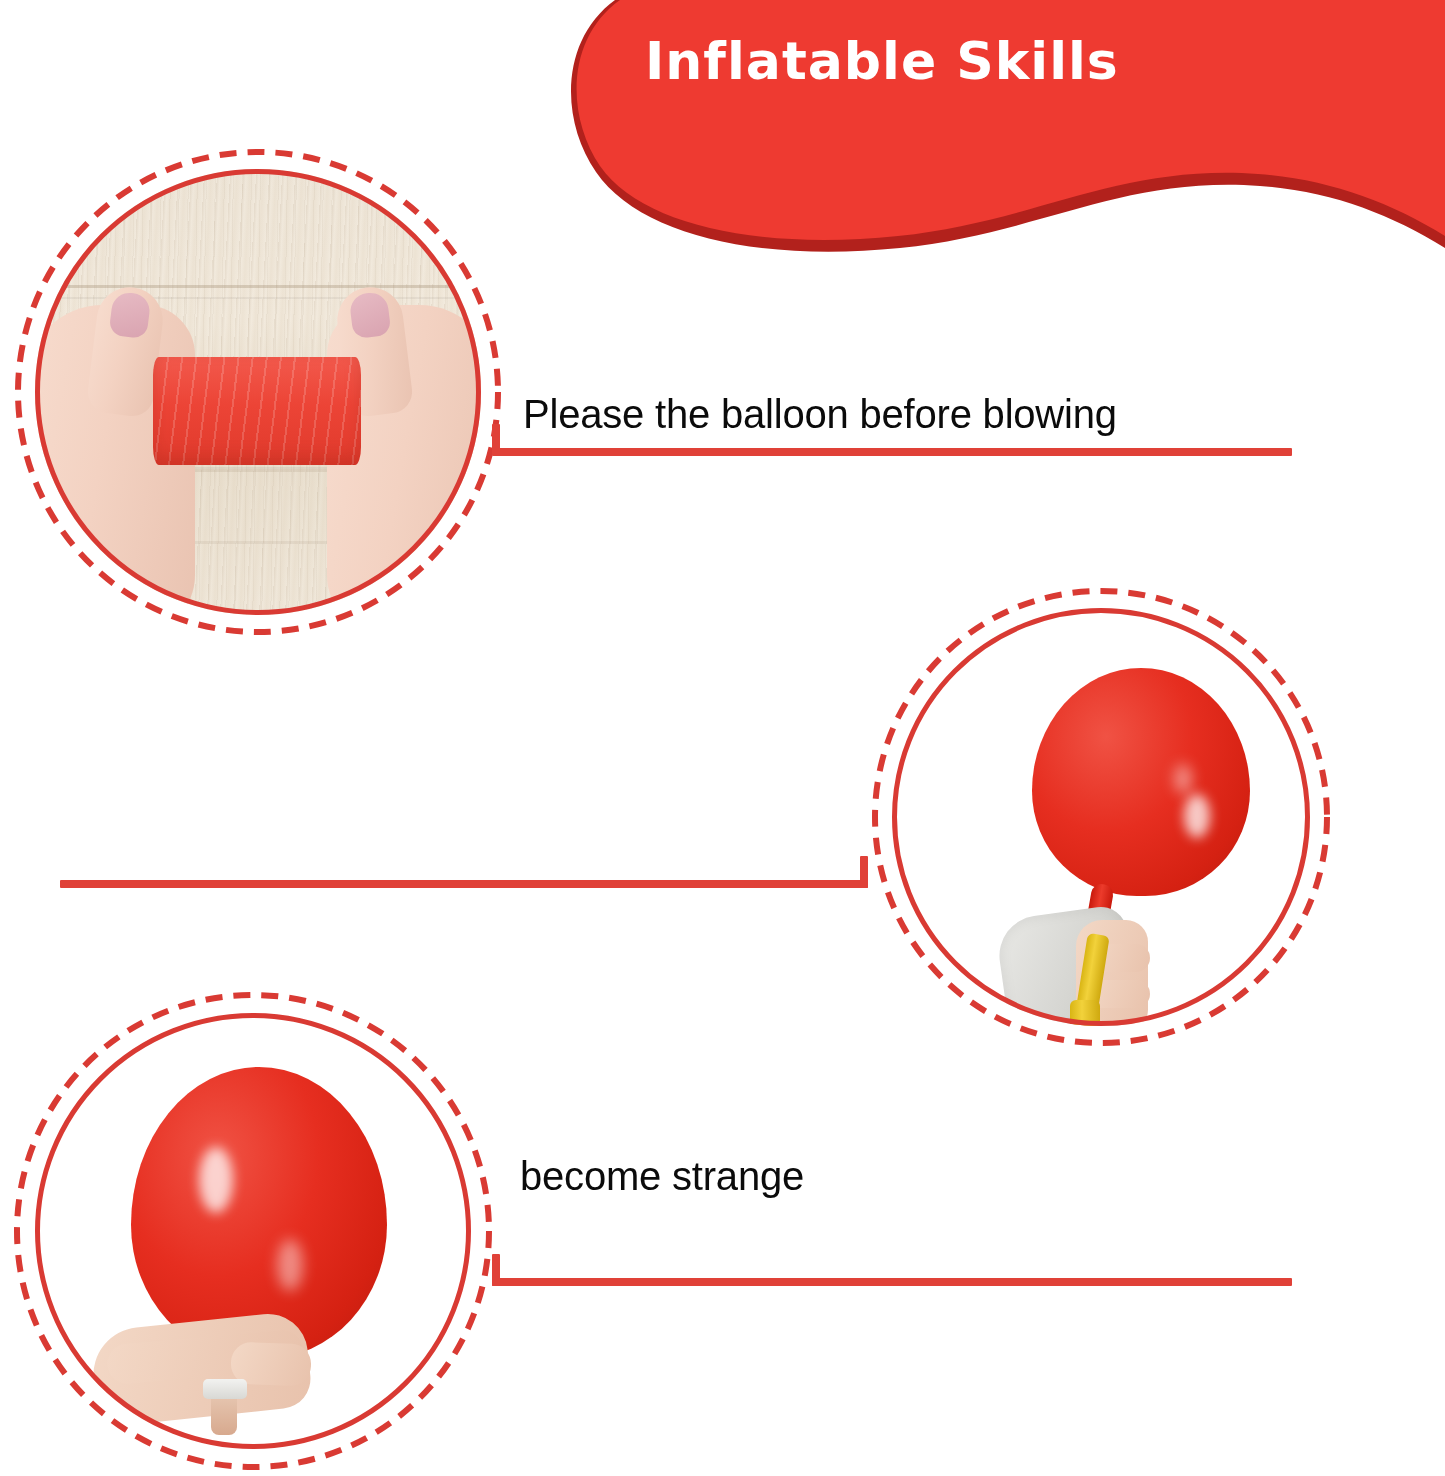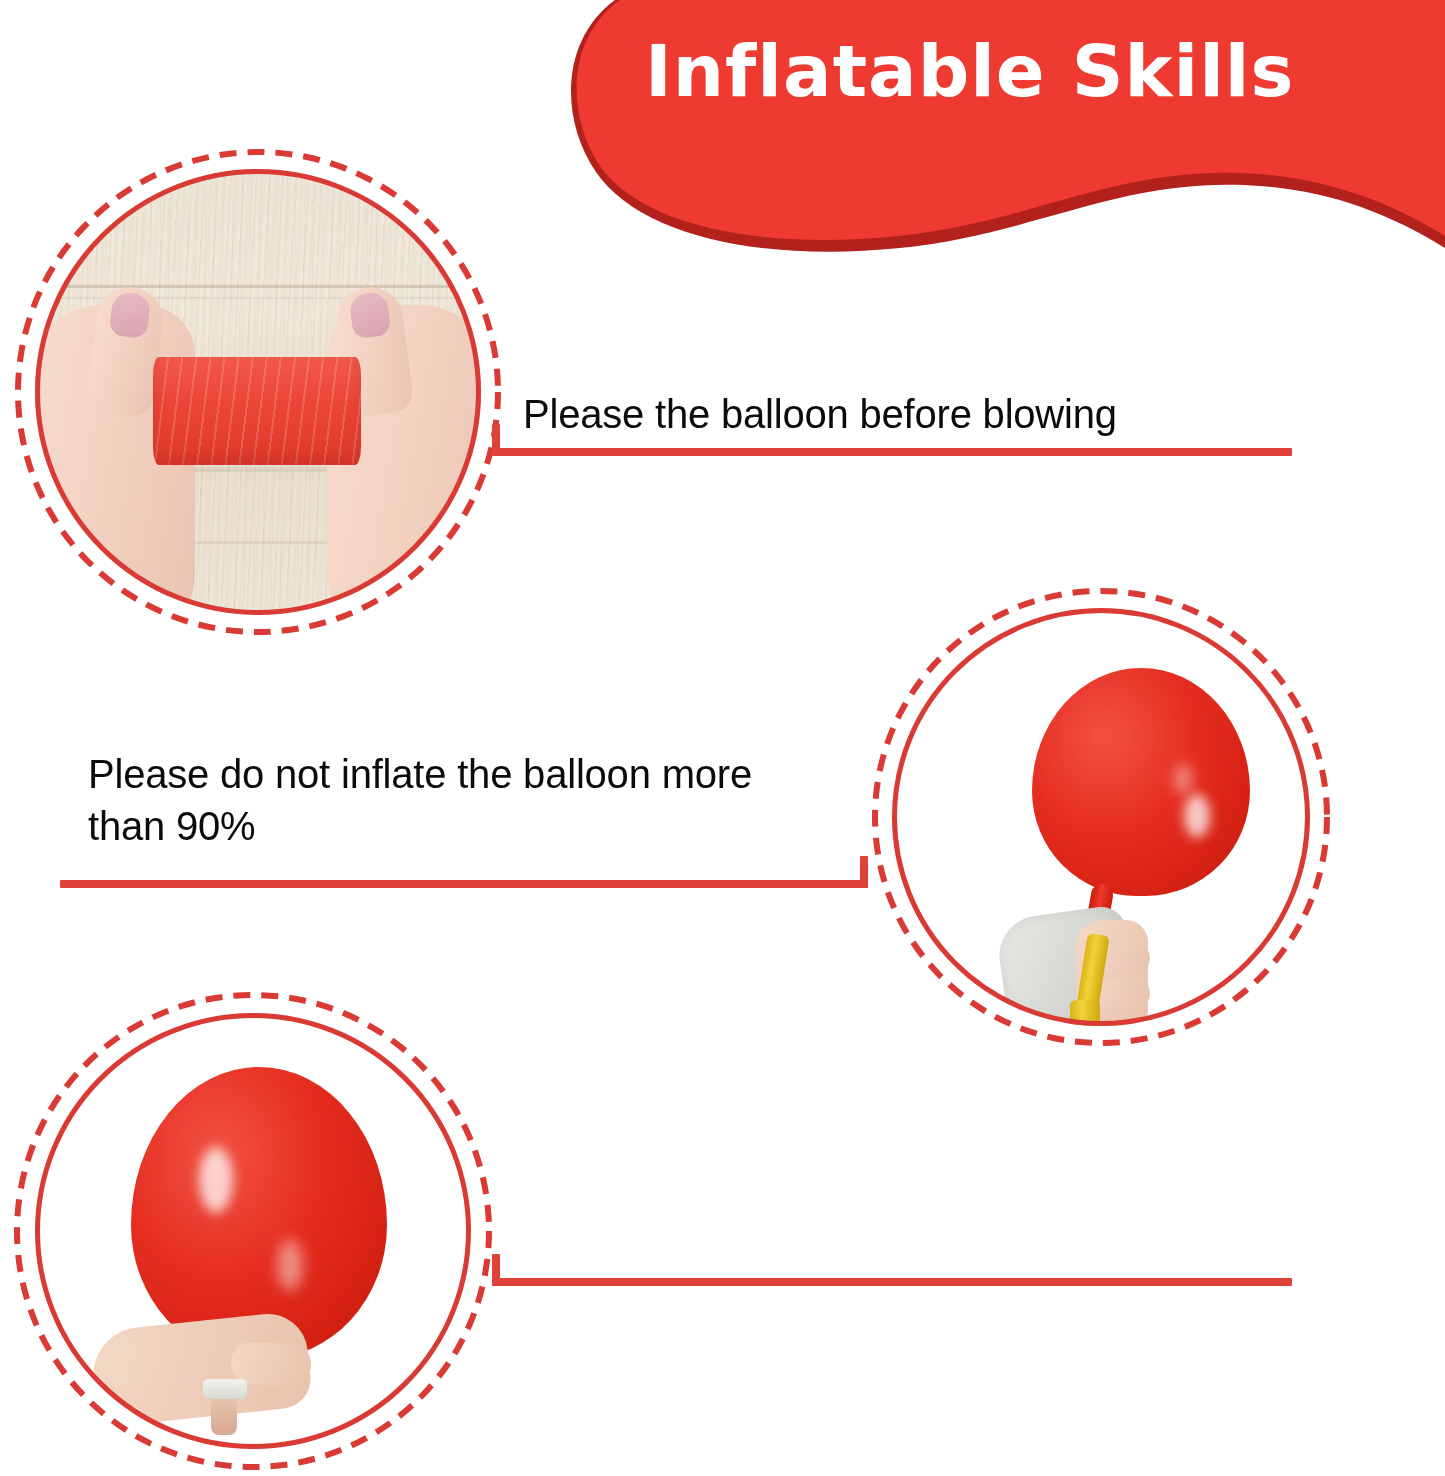--- a/index.html
+++ b/index.html
@@ -14,21 +14,21 @@
 
   
   .banner-wrap{position:absolute;left:0;top:0;width:1445px;height:300px;}
   .banner-title{
     position:absolute;
     left:645px; top:34px;
     width:795px;
     color:#ffffff;
     font-family:"DejaVu Sans", sans-serif;
     font-weight:bold;
-    font-size:72px;
+    font-size:52px;
     line-height:1.05;
     letter-spacing:1px;
     white-space:nowrap;
     text-align:left;
   }
 
   
   .circle-block{position:absolute;}
   .dashed-ring{position:absolute;left:0;top:0;}
   .photo-clip{position:absolute;border-radius:50%;overflow:hidden;}
@@ -158,24 +158,20 @@
       <div class="skin" style="left:184px;top:312px;width:72px;height:108px;border-radius:26px 22px 18px 22px;"></div>
       <div class="skin" style="left:196px;top:336px;width:62px;height:28px;border-radius:14px;"></div>
       <div class="skin" style="left:194px;top:372px;width:64px;height:28px;border-radius:14px;"></div>
       <div class="pump" style="left:188px;top:326px;width:22px;height:100px;transform:rotate(9deg);"></div>
       <div class="pump" style="left:178px;top:392px;width:30px;height:40px;"></div>
     </div>
 
     <div class="photo-ring" style="left:26px;top:26px;width:418px;height:418px;"></div>
   </div>
 
-  <div class="caption" style="left:88px;top:748px;width:790px;">
-    <div>Please do not inflate the balloon more</div>
-    <div>than 90%</div>
-  </div>
   <div class="rule" style="left:60px;top:880px;width:808px;"></div>
   <div class="rule-hook" style="left:860px;top:856px;height:32px;"></div>
 
   <div class="circle-block" style="left:8px;top:986px;width:490px;height:490px;">
 
     <svg class="dashed-ring" width="490" height="490" viewBox="0 0 490 490">
       <circle cx="245" cy="245" r="236" fill="none" stroke="#D93A33" stroke-width="6" stroke-dasharray="17 11" stroke-linecap="butt"></circle>
     </svg>
 
     <div class="photo-clip" style="left:27px;top:27px;width:436px;height:436px;background:#fff;">
@@ -189,17 +185,18 @@
       <div class="skin" style="left:72px;top:324px;width:196px;height:40px;border-radius:20px;transform:rotate(-5deg);opacity:.85;"></div>
       <div class="skin" style="left:196px;top:330px;width:80px;height:42px;border-radius:20px;transform:rotate(2deg);"></div>
       <div style="position:absolute;left:176px;top:378px;width:26px;height:44px;border-radius:8px;background:linear-gradient(180deg,#E8C9B4,#D7A98E);"></div>
       <div style="position:absolute;left:168px;top:366px;width:44px;height:20px;border-radius:5px;background:linear-gradient(180deg,#F2F2F0,#D8D8D4);"></div>
     </div>
 
     <div class="photo-ring" style="left:27px;top:27px;width:436px;height:436px;"></div>
   </div>
 
   <div class="caption" style="left:520px;top:1150px;width:790px;">
+    <div>become strange</div>
   </div>
   <div class="rule" style="left:492px;top:1278px;width:800px;"></div>
   <div class="rule-hook" style="left:492px;top:1254px;height:32px;"></div>
 
 </div>
 
 </body></html>

